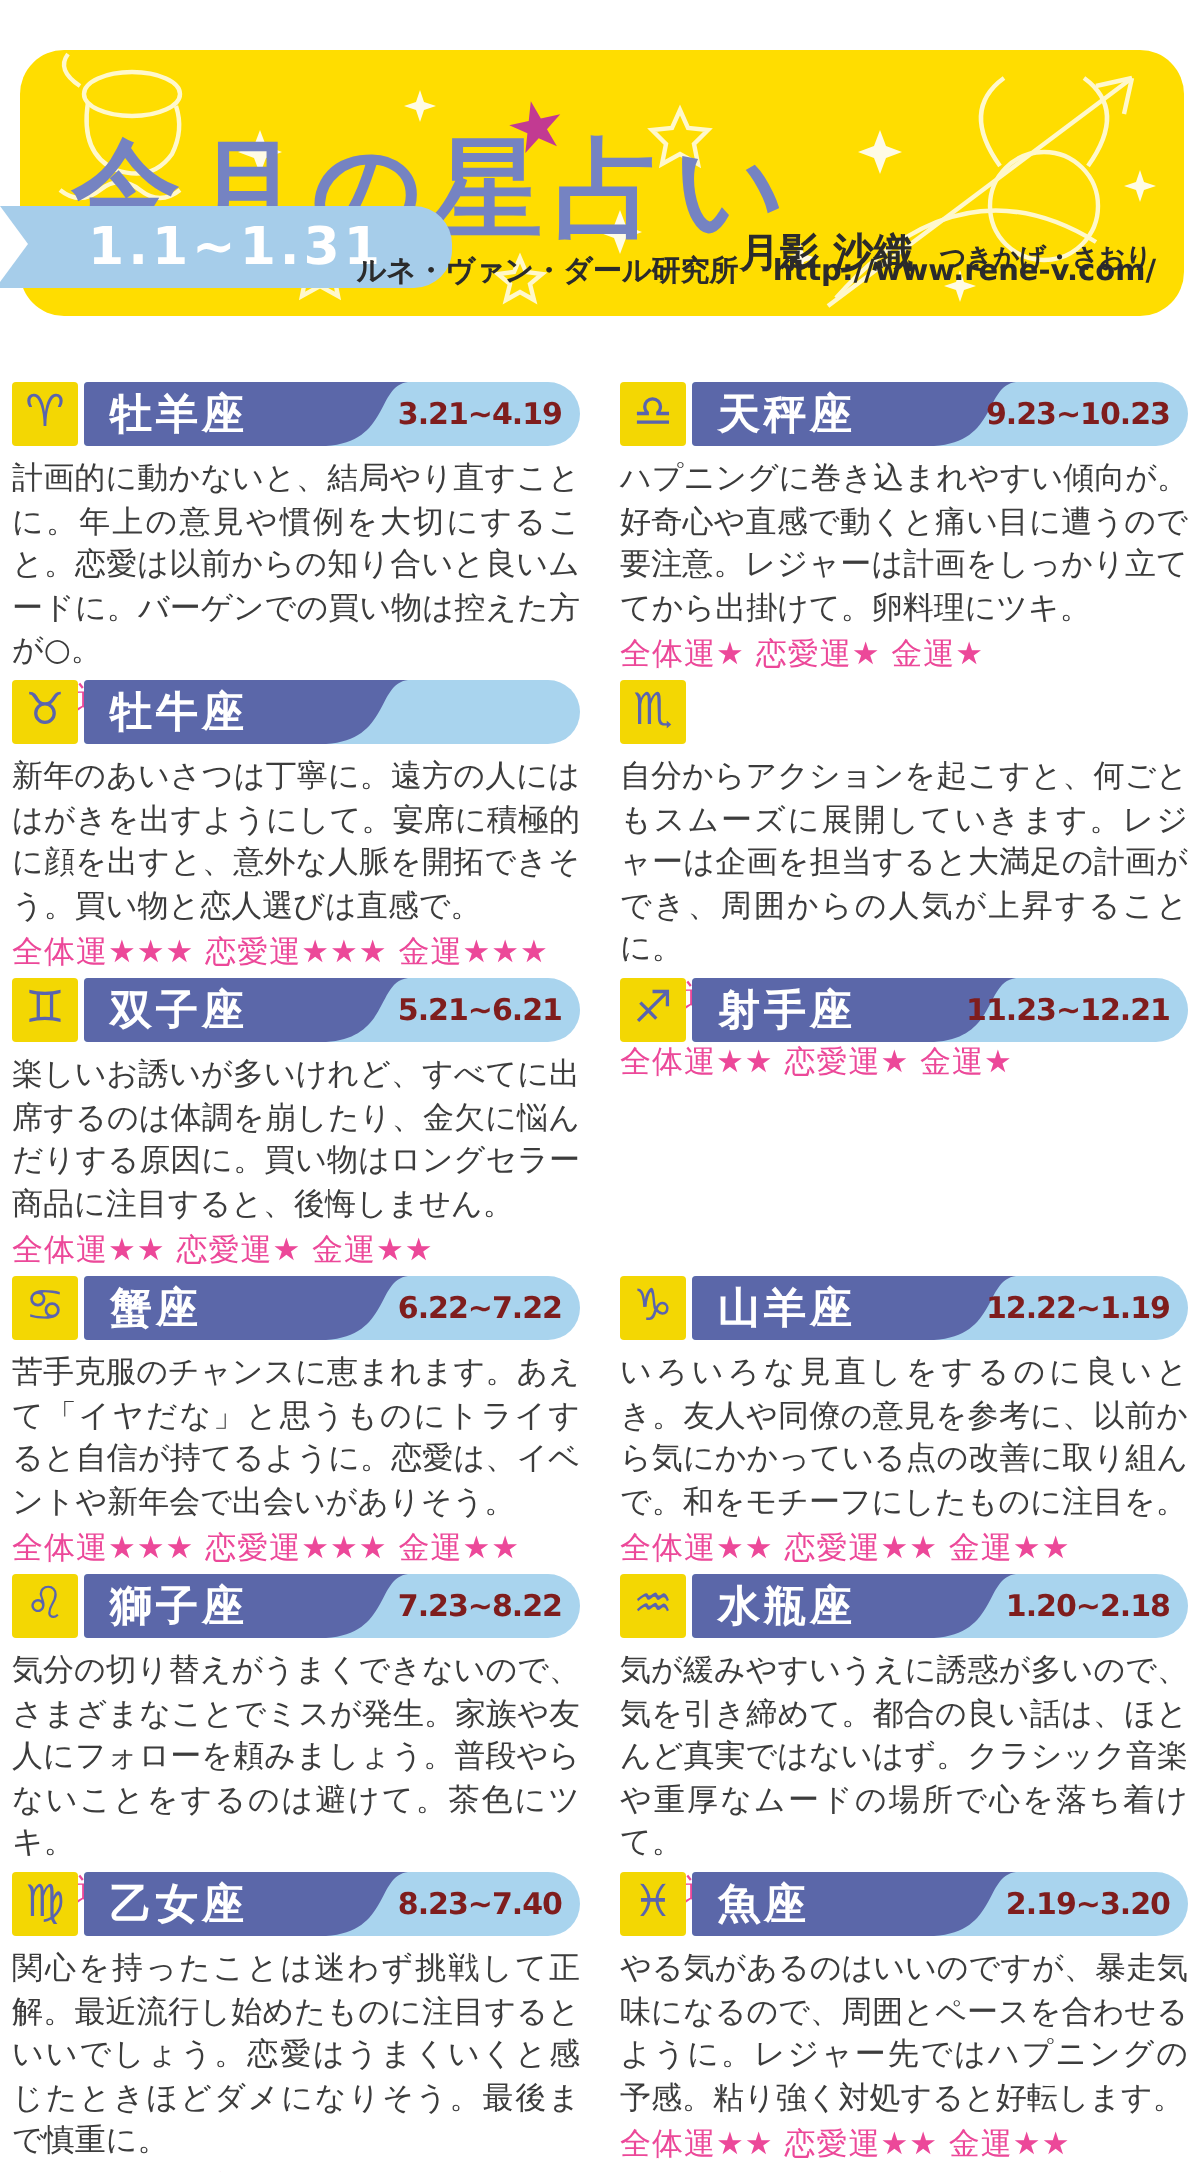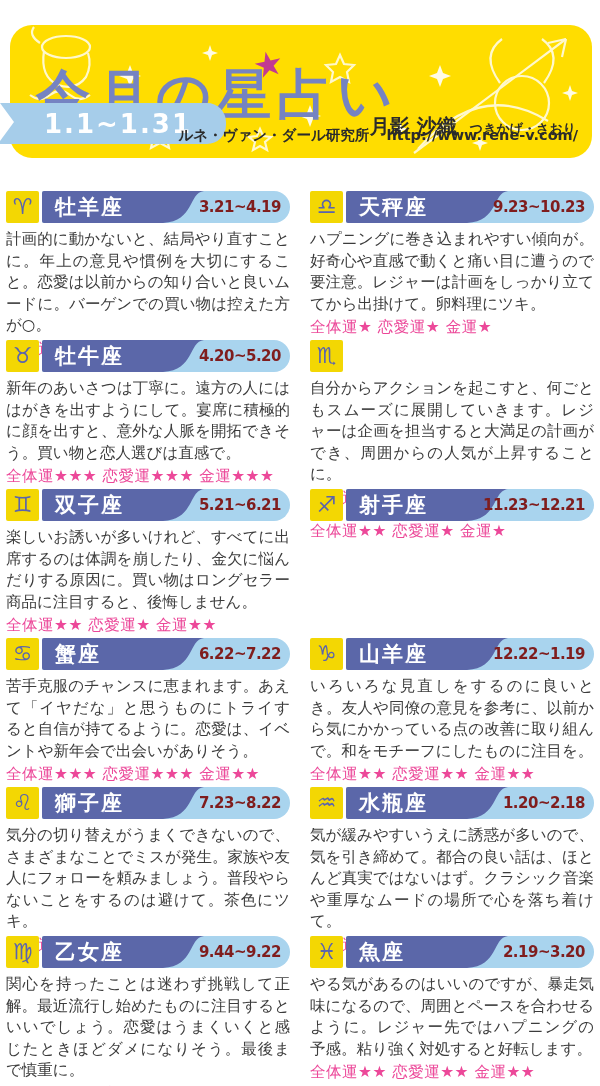--- a/index.html
+++ b/index.html
@@ -153,21 +153,20 @@
     </section>
 
     <section class="sign">
       <div class="sign-header">
         <span class="sym-box">♉</span>
         <div class="bar">
           <svg class="bar-curve" width="165" height="32" viewBox="0 0 165 32" aria-hidden="true">
               <path d="M0,0 H162 C146,2 153,30 121,32 H0 Z" fill="#5b67a9"></path>
             </svg>
           <span class="sign-name">牡牛座</span>
-          <span class="sign-dates">4.20~5.20</span>
         </div>
       </div>
       <p class="sign-text">新年のあいさつは丁寧に。遠方の人にははがきを出すようにして。宴席に積極的に顔を出すと、意外な人脈を開拓できそう。買い物と恋人選びは直感で。</p>
       <p class="sign-ratings">全体運★★★ 恋愛運★★★ 金運★★★</p>
     </section>
 
     <section class="sign">
       <div class="sign-header">
         <span class="sym-box">♊</span>
         <div class="bar">
@@ -213,21 +212,21 @@
     </section>
 
     <section class="sign">
       <div class="sign-header">
         <span class="sym-box">♍</span>
         <div class="bar">
           <svg class="bar-curve" width="165" height="32" viewBox="0 0 165 32" aria-hidden="true">
               <path d="M0,0 H162 C146,2 153,30 121,32 H0 Z" fill="#5b67a9"></path>
             </svg>
           <span class="sign-name">乙女座</span>
-          <span class="sign-dates">9.44~9.22</span>
+          <span class="sign-dates">8.23~7.40</span>
         </div>
       </div>
       <p class="sign-text">関心を持ったことは迷わず挑戦して正解。最近流行し始めたものに注目するといいでしょう。恋愛はうまくいくと感じたときほどダメになりそう。最後まで慎重に。</p>
       <p class="sign-ratings">全体運★★★ 恋愛運★ 金運★★★</p>
     </section>
 
     <section class="sign">
       <div class="sign-header">
         <span class="sym-box">♎</span>
         <div class="bar">

